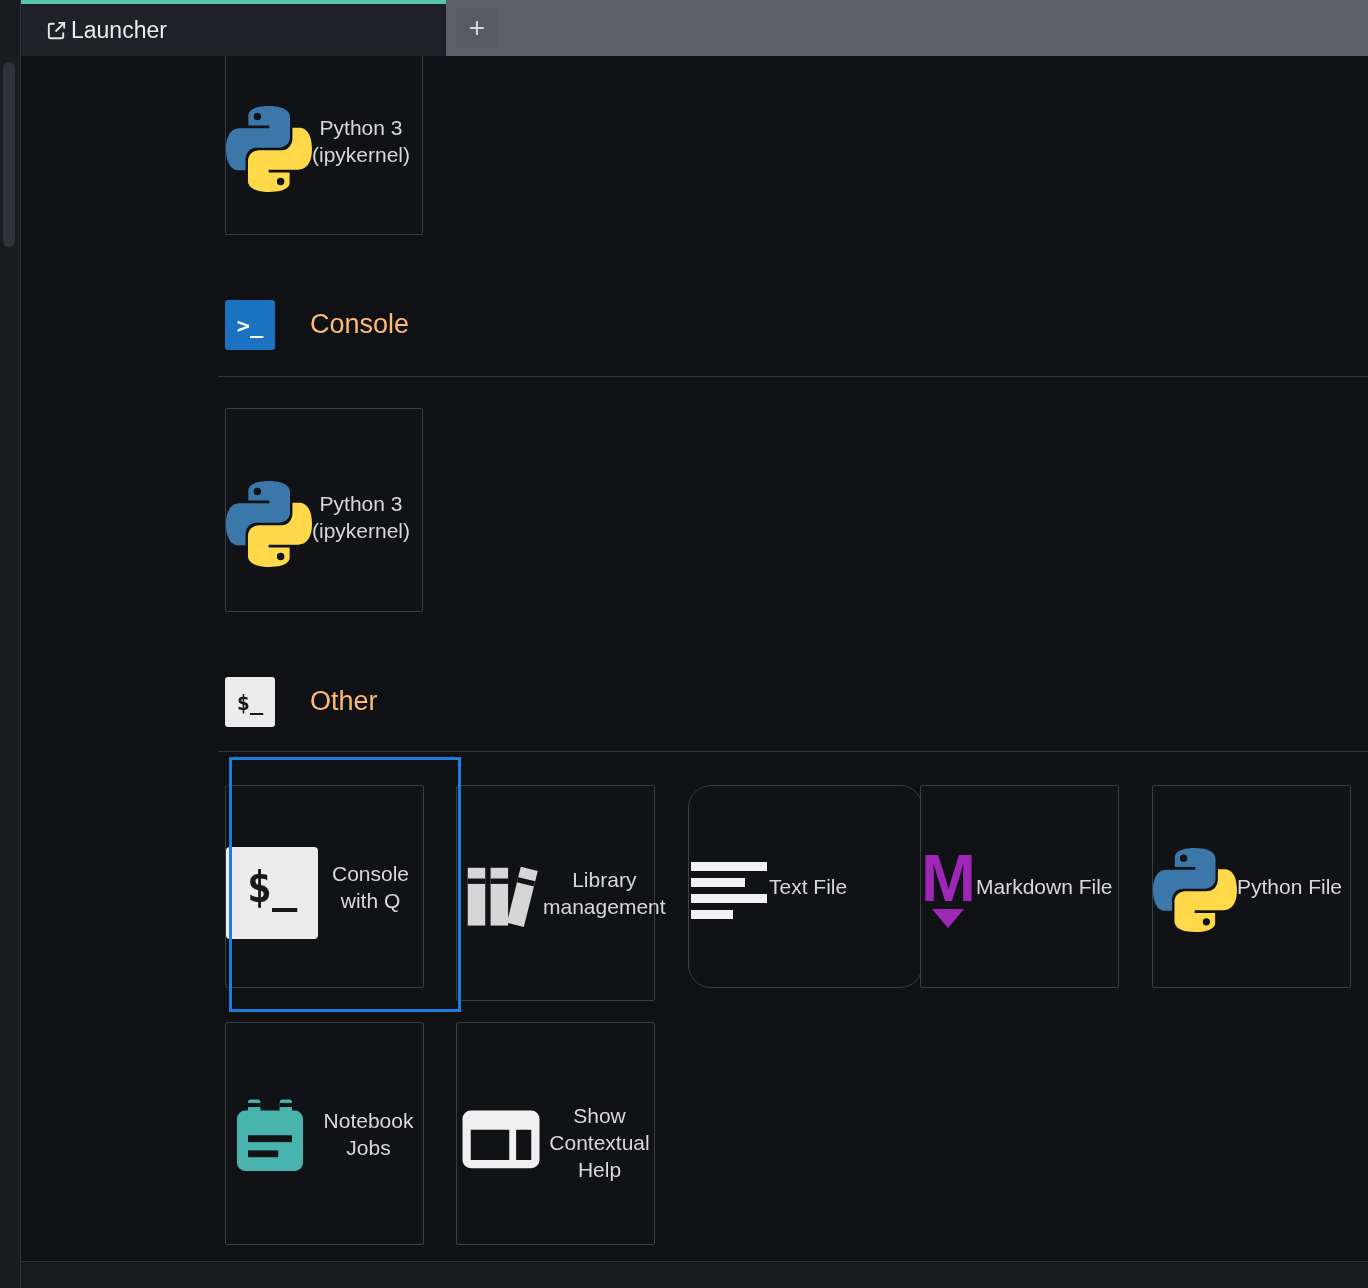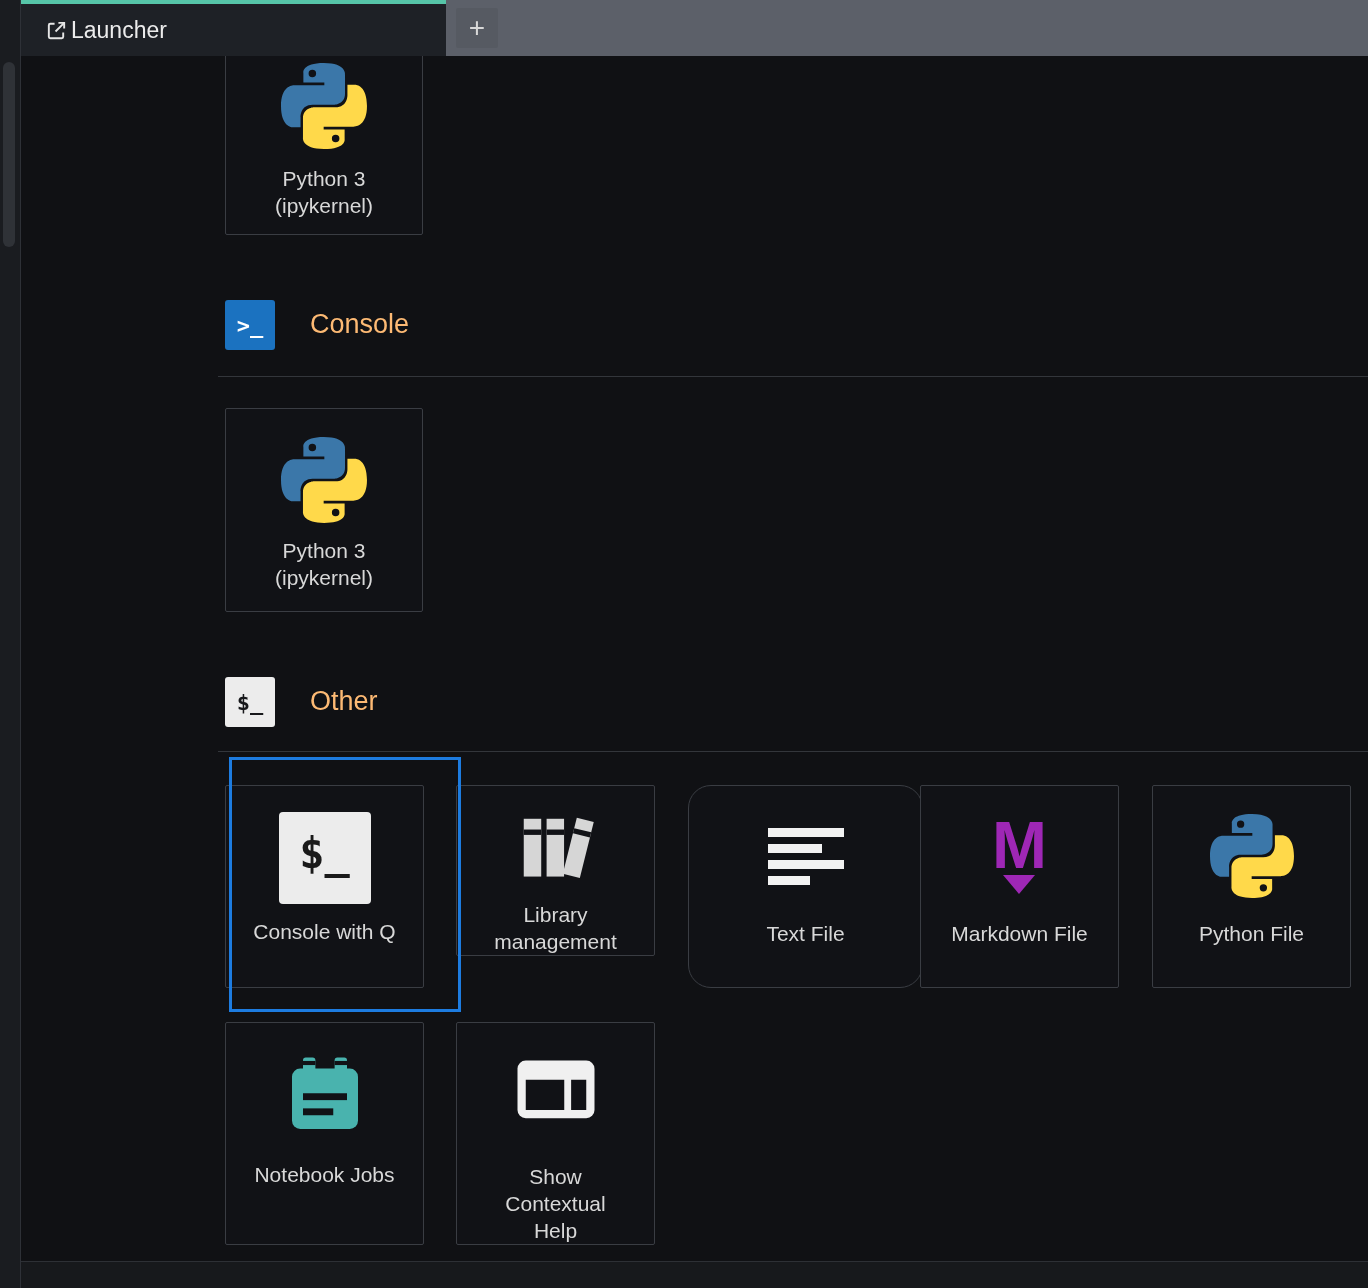--- a/index.html
+++ b/index.html
@@ -36,21 +36,21 @@
     width:42px;height:40px;margin:8px 0 0 10px;
     background:#565a62;border-radius:2px;
     display:flex;align-items:center;justify-content:center;
     font-size:28px;font-weight:400;color:#d8d8d8;cursor:pointer;
   }
   
   .content{position:absolute;left:21px;top:0;width:1347px;height:1262px;z-index:1;}
   .card{
     position:absolute;box-sizing:border-box;
     border:1px solid #3a3d43;border-radius:2px;
-    display:flex;flex-direction:column;align-items:center;
+    display:flex;flex-direction:row;align-items:center;
     cursor:pointer;background:#111216;
   }
   .card .icon-box{display:flex;align-items:center;justify-content:center;}
   .card-label{
     font-size:21px;line-height:27px;color:#d8d8d8;text-align:center;
   }
   .section-icon{
     position:absolute;width:50px;height:50px;border-radius:3px;
     display:flex;align-items:center;justify-content:center;
   }
@@ -124,21 +124,21 @@
   <div class="section-title" style="left:289px;top:686px;">Other</div>
   <div class="divider" style="left:197px;top:751px;width:1150px;"></div>
 
   <div class="card" style="left:204px;top:785px;width:199px;height:203px;">
     <span class="icon-box" style="height:120px;margin-top:12px;">
       <span class="terminal-big glyph-mono">$_</span>
     </span>
     <span class="card-label">Console with Q</span>
   </div>
 
-  <div class="card" style="left:435px;top:785px;width:199px;height:171px;">
+  <div class="card" style="left:435px;top:785px;width:199px;height:216px;">
     <span class="icon-box" style="height:128px;margin-top:6px;">
       <svg width="86" height="86" viewBox="0 0 64 64">
         <rect x="8" y="11" width="13" height="43" fill="#d6d6d6"></rect>
         <rect x="8" y="19" width="13" height="4" fill="#111216"></rect>
         <rect x="25" y="11" width="13" height="43" fill="#d6d6d6"></rect>
         <rect x="25" y="19" width="13" height="4" fill="#111216"></rect>
         <g transform="rotate(14 48 33)">
           <rect x="42" y="11" width="13" height="43" fill="#d6d6d6"></rect>
           <rect x="42" y="19" width="13" height="4" fill="#111216"></rect>
         </g>

